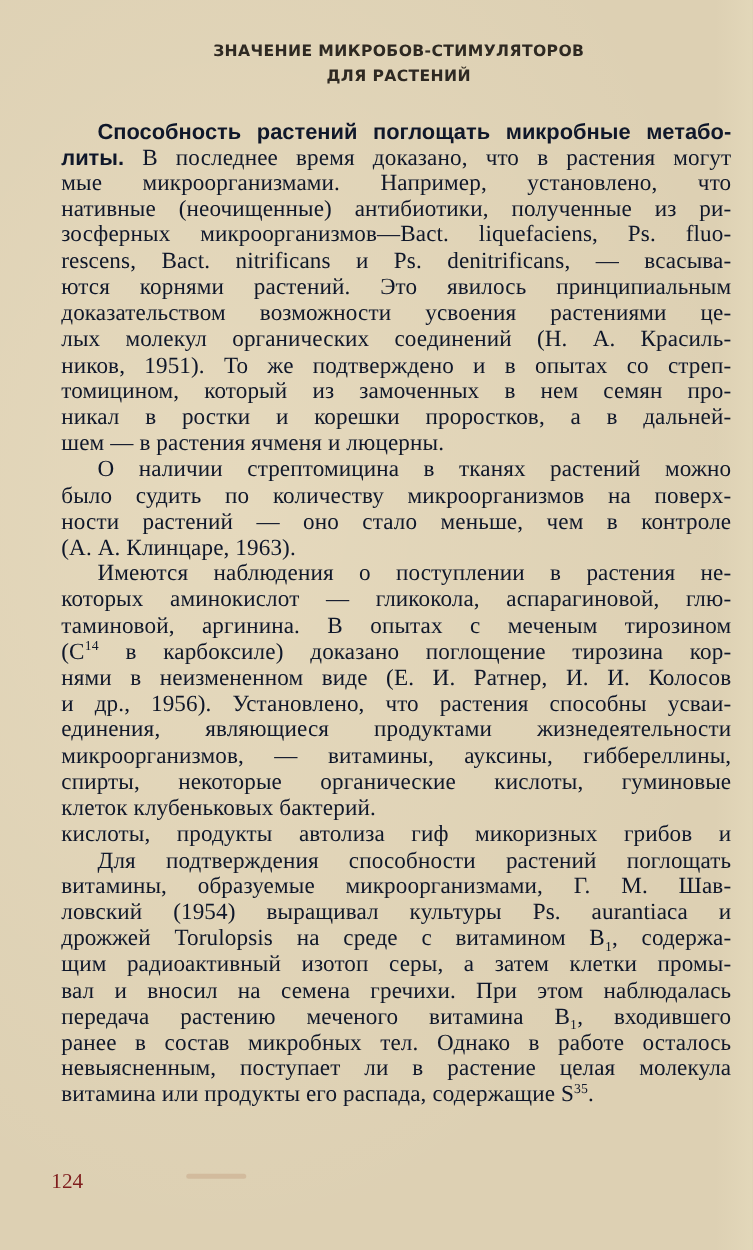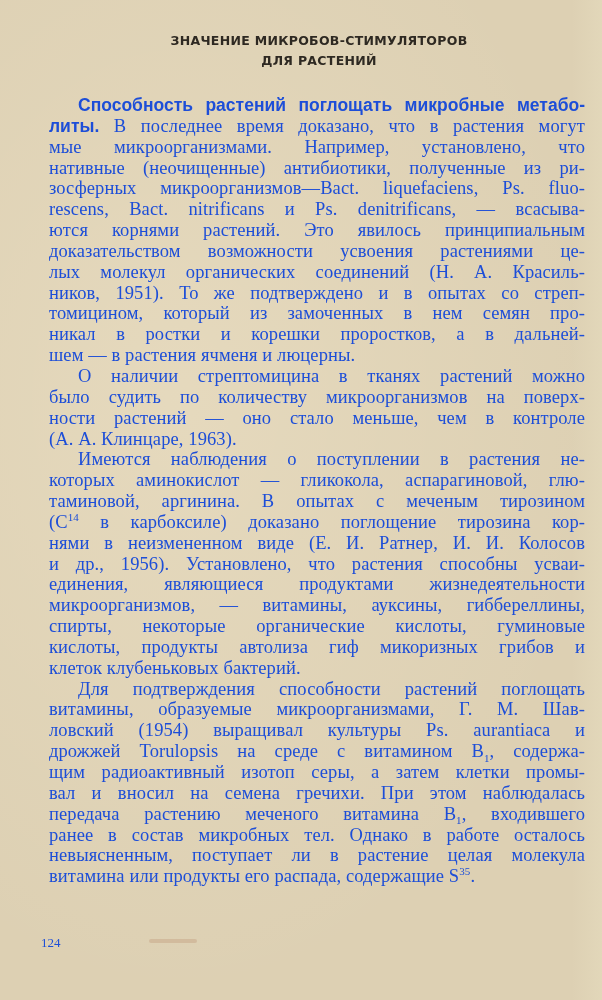--- a/index.html
+++ b/index.html
@@ -40,21 +40,21 @@
     }
     .heading .line { display: block; }
     .body-text {
       position: absolute;
       left: 0;
       top: 95px;
       width: 536px;
       font-size: 18.5px;
       line-height: 20.85px;
       letter-spacing: 0.1px;
-      color: #1d4ed8;
+      color: #0f172a;
     }
     .body-text .ln {
       display: block;
       white-space: nowrap;
       text-align: justify;
       text-align-last: justify;
       height: 20.85px;
     }
     .body-text .ln.last {
       text-align-last: left;
@@ -70,22 +70,22 @@
     }
     sup, sub {
       font-size: 11px;
       line-height: 0;
       margin-top: 28px;
     }
     .page-number {
       position: absolute;
       left: -8px;
       top: 935px;
-      font-size: 13px;
-      color: #1d4ed8;
+      font-size: 17px;
+      color: #7f1d1d;
     }
     .stain {
       position: absolute;
       left: 100px;
       top: 939px;
       width: 48px;
       height: 4px;
       background: #c9a98a;
       opacity: 0.55;
       border-radius: 2px;
@@ -122,22 +122,22 @@
       <span class="ln last"><span>(А. А. Клинцаре, 1963).</span></span>
       <span class="ln indent"><span>Имеются наблюдения о поступлении в растения не-</span></span>
       <span class="ln"><span>которых аминокислот — гликокола, аспарагиновой, глю-</span></span>
       <span class="ln"><span>таминовой, аргинина. В опытах с меченым тирозином</span></span>
       <span class="ln"><span>(С</span><sup>14</sup><span> в карбоксиле) доказано поглощение тирозина кор-</span></span>
       <span class="ln"><span>нями в неизмененном виде (Е. И. Ратнер, И. И. Колосов</span></span>
       <span class="ln"><span>и др., 1956). Установлено, что растения способны усваи-</span></span>
       <span class="ln"><span>единения, являющиеся продуктами жизнедеятельности</span></span>
       <span class="ln"><span>микроорганизмов, — витамины, ауксины, гиббереллины,</span></span>
       <span class="ln"><span>спирты, некоторые органические кислоты, гуминовые</span></span>
+      <span class="ln last"><span>клеток клубеньковых бактерий.</span></span>
       <span class="ln"><span>кислоты, продукты автолиза гиф микоризных грибов и</span></span>
-      <span class="ln last"><span>клеток клубеньковых бактерий.</span></span>
       <span class="ln indent"><span>Для подтверждения способности растений поглощать</span></span>
       <span class="ln"><span>витамины, образуемые микроорганизмами, Г. М. Шав-</span></span>
       <span class="ln"><span>ловский (1954) выращивал культуры Ps. aurantiaca и</span></span>
       <span class="ln"><span>дрожжей Torulopsis на среде с витамином В</span><sub>1</sub><span>, содержа-</span></span>
       <span class="ln"><span>щим радиоактивный изотоп серы, а затем клетки промы-</span></span>
       <span class="ln"><span>вал и вносил на семена гречихи. При этом наблюдалась</span></span>
       <span class="ln"><span>передача растению меченого витамина В</span><sub>1</sub><span>, входившего</span></span>
       <span class="ln"><span>ранее в состав микробных тел. Однако в работе осталось</span></span>
       <span class="ln"><span>невыясненным, поступает ли в растение целая молекула</span></span>
       <span class="ln last"><span>витамина или продукты его распада, содержащие S</span><sup>35</sup><span>.</span></span>

